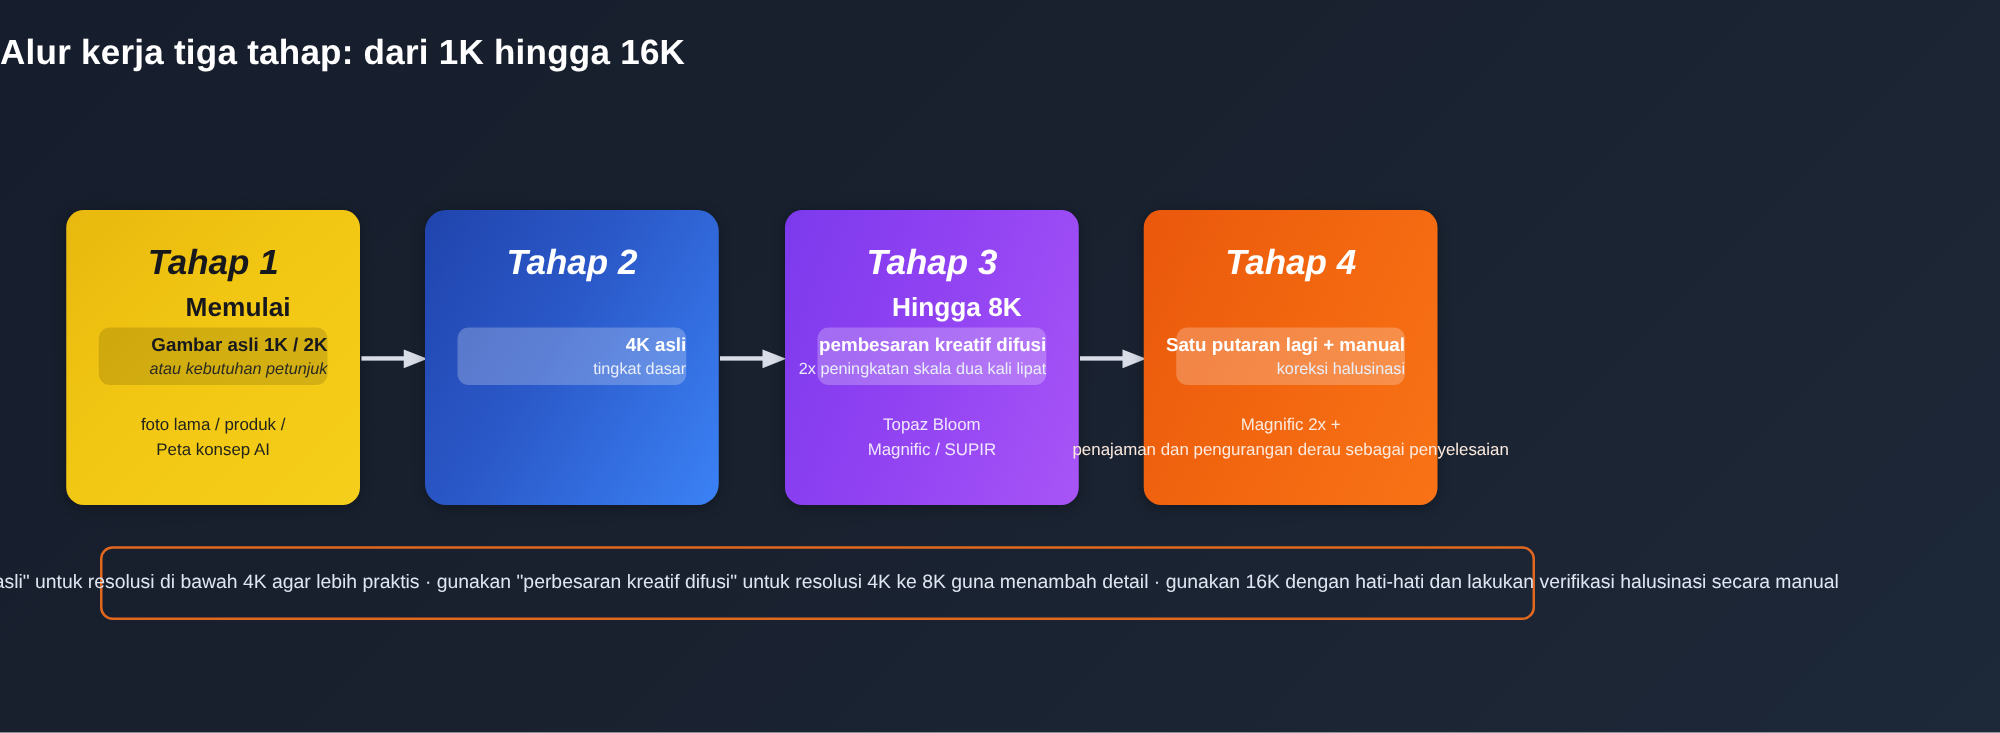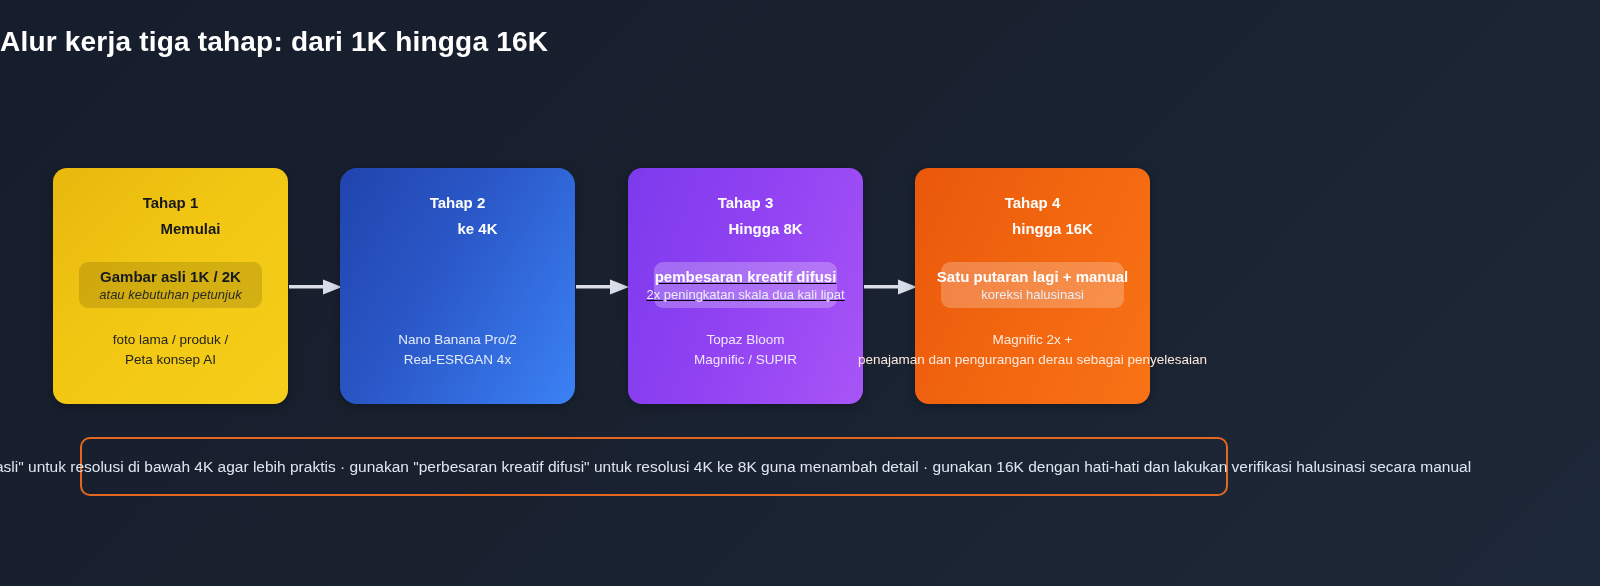--- a/index.html
+++ b/index.html
@@ -44,44 +44,45 @@
     text-align:center;
     overflow:visible;
     box-shadow:0 2px 10px rgba(0,0,0,0.28);
   }
   .stage-card.c0 { left:0px;   background:linear-gradient(135deg,#e8b80e 0%, #f2c713 45%, #f5cf1b 100%); }
   .stage-card.c1 { left:287px; background:linear-gradient(120deg,#2044ad 0%, #2b59c9 45%, #3b82f6 100%);border-radius:17px; }
   .stage-card.c2 { left:575px; background:linear-gradient(110deg,#7c3aed 0%, #9042f2 45%, #a855f7 100%); }
   .stage-card.c3 { left:862px; background:linear-gradient(115deg,#ea580c 0%, #f1650f 45%, #f97316 100%); }
 
   .stage-title {
-    font-size:15px;
+    font-size:28px;
     font-weight:bold;
     line-height:1.15;
     white-space:nowrap;
+    font-style:italic;
   }
   .stage-sub {
     margin-top:9px;
-    font-size:15px;
+    font-size:21px;
     font-weight:bold;
     line-height:1.15;
     white-space:nowrap;
     padding-left:40px;
   }
 
   .stage-badge {
     position:absolute;
     left:26px;
     top:94px;
     width:183px;
     height:46px;
     border-radius:9px;
     display:flex;
     flex-direction:column;
-    align-items:center;
+    align-items:flex-end;
     justify-content:center;
   }
   .badge-main {
     font-size:15px;
     font-weight:bold;
     line-height:1.05;
     white-space:nowrap;
   }
   .badge-sub {
     margin-top:3px;
@@ -105,21 +106,21 @@
   .c0 .stage-badge { background:rgba(0,0,0,0.13); }
   .c0 .badge-main { color:#16181d; }
   .c0 .badge-sub  { color:#2a2a22;font-style:italic; }
   .c0 .stage-foot { color:#23241c; }
 
   
   .c1 .stage-title, .c1 .stage-sub,
   .c2 .stage-title, .c2 .stage-sub,
   .c3 .stage-title, .c3 .stage-sub { color:#ffffff; }
   .c1 .stage-badge { background:rgba(255,255,255,0.24); }
-  .c2 .stage-badge { background:rgba(255,255,255,0.24);text-decoration:underline; }
+  .c2 .stage-badge { background:rgba(255,255,255,0.24); }
   .c3 .stage-badge { background:rgba(255,255,255,0.24); }
   .c1 .badge-main, .c2 .badge-main, .c3 .badge-main { color:#ffffff; }
   .c1 .badge-sub, .c2 .badge-sub, .c3 .badge-sub { color:#e9eef9; }
   .c1 .stage-foot { color:#e4ecfb; }
   .c2 .stage-foot { color:#f0e6fd; }
   .c3 .stage-foot { color:#fdeade; }
 
   
   .flow-arrow {
     position:absolute;
@@ -175,24 +176,23 @@
 
   <div class="flow-arrow a0">
     <svg width="53" height="16" viewBox="0 0 53 16" xmlns="http://www.w3.org/2000/svg">
       <rect x="0" y="6" width="36" height="3.5" fill="#d8dde8"></rect>
       <path d="M34 0.5 L53 8 L34 15.5 Z" fill="#d8dde8"></path>
     </svg>
   </div>
 
   <div class="stage-card c1">
     <div class="stage-title">Tahap 2</div>
-    <div class="stage-sub">ke 4K</div>
-    <div class="stage-foot">
-      <div>Nano Banana Pro/2</div>
-      <div>Real-ESRGAN 4x</div>
+    <div class="stage-badge">
+      <div class="badge-main">4K asli</div>
+      <div class="badge-sub">tingkat dasar</div>
     </div>
   </div>
 
   <div class="flow-arrow a1">
     <svg width="53" height="16" viewBox="0 0 53 16" xmlns="http://www.w3.org/2000/svg">
       <rect x="0" y="6" width="36" height="3.5" fill="#d8dde8"></rect>
       <path d="M34 0.5 L53 8 L34 15.5 Z" fill="#d8dde8"></path>
     </svg>
   </div>
 
@@ -211,21 +211,20 @@
 
   <div class="flow-arrow a2">
     <svg width="53" height="16" viewBox="0 0 53 16" xmlns="http://www.w3.org/2000/svg">
       <rect x="0" y="6" width="36" height="3.5" fill="#d8dde8"></rect>
       <path d="M34 0.5 L53 8 L34 15.5 Z" fill="#d8dde8"></path>
     </svg>
   </div>
 
   <div class="stage-card c3">
     <div class="stage-title">Tahap 4</div>
-    <div class="stage-sub">hingga 16K</div>
     <div class="stage-badge">
       <div class="badge-main">Satu putaran lagi + manual</div>
       <div class="badge-sub">koreksi halusinasi</div>
     </div>
     <div class="stage-foot">
       <div>Magnific 2x +</div>
       <div>penajaman dan pengurangan derau sebagai penyelesaian</div>
     </div>
   </div>
 

